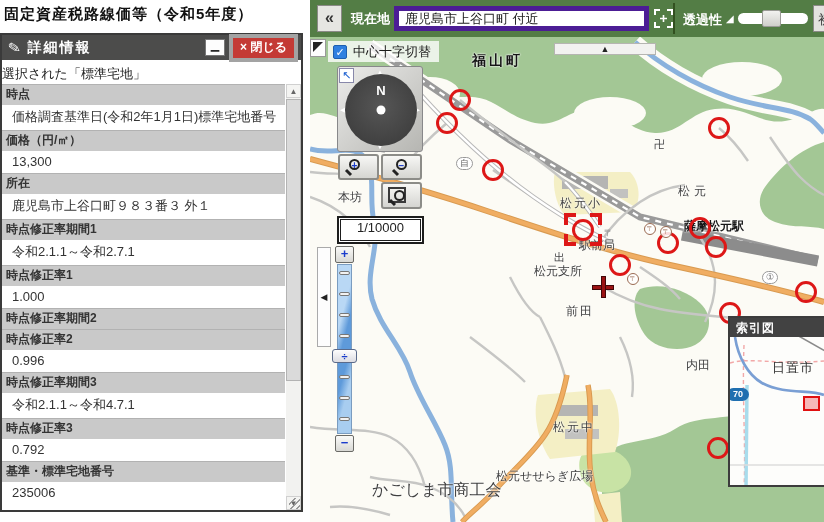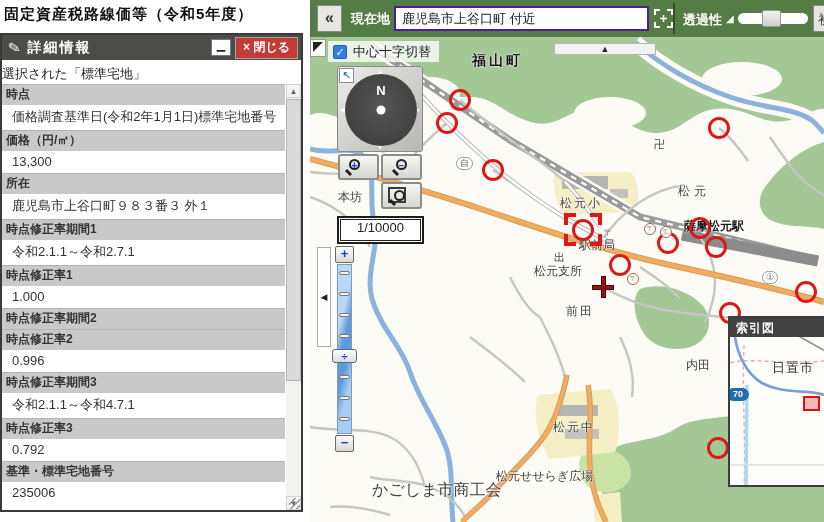--- a/index.html
+++ b/index.html
@@ -12,21 +12,21 @@
     color:#111; letter-spacing:1px; white-space:nowrap; }
 
   .panel { position:absolute; left:0; top:33px; width:303px; height:479px;
     border:2px solid #3a3a3a; background:#fff; }
   .panel-header { height:25px; background:#4c4c4b; display:flex; align-items:center;
     padding:0 3px 0 6px; }
   .panel-icon { color:#f5f5f5; font-size:15px; transform:rotate(-10deg); margin-right:7px; }
   .panel-title { color:#fff; font-size:14px; font-weight:bold; letter-spacing:2px; flex:1; }
   .min-btn { width:20px; height:17px; background:#fdfdfd; border:1px solid #777;
     color:#222; font-size:11px; font-weight:bold; line-height:10px; text-align:center; margin-right:4px; }
-  .close-btn { background:#c43a35; border:1px solid #a3a3a3; color:#fff; font-size:12px;
+  .close-btn { background:#c43a35; border:4px solid #a3a3a3; color:#fff; font-size:12px;
     font-weight:bold; padding:1px 7px 2px; white-space:nowrap; }
   .panel-subtitle { font-size:13px; color:#222; padding:5px 4px 6px 3px; margin-left:-3px;
     white-space:nowrap; }
   .rows-wrap { position:absolute; left:0; top:49px; right:0; bottom:0; overflow:hidden; }
   .rows { position:absolute; left:0; top:0; width:calc(100% - 16px); }
   .row-label { background:#c9c9c9; border-top:1px solid #b2b2b2; font-size:12px; font-weight:bold;
     color:#333; padding:1px 4px 2px; white-space:nowrap; }
   .row-value { background:#fff; font-size:13px; color:#333; padding:3px 4px 4px 10px; white-space:nowrap; }
   .scrollbar { position:absolute; right:0; top:0; width:15px; height:100%; background:#f2f2f0; }
   .sb-btn { position:absolute; left:0; width:15px; height:14px; background:#f4f4f2;
@@ -38,21 +38,21 @@
     background:
       linear-gradient(315deg, transparent 2px, #999 2px 3.5px, transparent 3.5px 6px, #999 6px 7.5px, transparent 7.5px 10px, #999 10px 11.5px, transparent 11.5px); }
 
   
   .right-col { position:absolute; left:310px; top:0; width:514px; height:522px; }
   .toolbar { position:absolute; left:0; top:0; width:514px; height:37px; background:#537d45;
     overflow:hidden; }
   .tb-collapse { position:absolute; left:7px; top:5px; width:25px; height:27px; background:#e6e6e2;
     border:1px solid #8a8a86; color:#333; font-size:16px; font-weight:bold; text-align:center; line-height:24px; }
   .tb-loc { position:absolute; left:41px; top:10px; color:#fff; font-size:13px; font-weight:bold; }
-  .tb-input { position:absolute; left:84px; top:6px; width:255px; height:25px; border:2px solid #4c1d95;
+  .tb-input { position:absolute; left:84px; top:6px; width:255px; height:25px; border:5px solid #4c1d95;
     font-size:13px; padding:0 6px; color:#222; background:#fff; }
   .tb-crosshair { position:absolute; left:344px; top:9px; width:19px; height:19px; }
   .tb-divider { position:absolute; left:363px; top:3px; width:2px; height:31px; background:#32501f; }
   .tb-trans { position:absolute; left:373px; top:11px; color:#fff; font-size:13px; font-weight:bold; }
   .tb-tri { position:absolute; left:416px; top:13px; color:#fff; font-size:10px; }
   .tb-slider { position:absolute; left:428px; top:13px; width:70px; height:11px; background:#fff;
     border-radius:6px; }
   .tb-slider-thumb { position:absolute; left:24px; top:-3px; width:19px; height:17px;
     background:linear-gradient(#f2f2f0,#cfcfcb); border:1px solid #9a9a96; border-radius:2px; }
   .tb-partial-btn { position:absolute; left:503px; top:5px; width:24px; height:27px;

